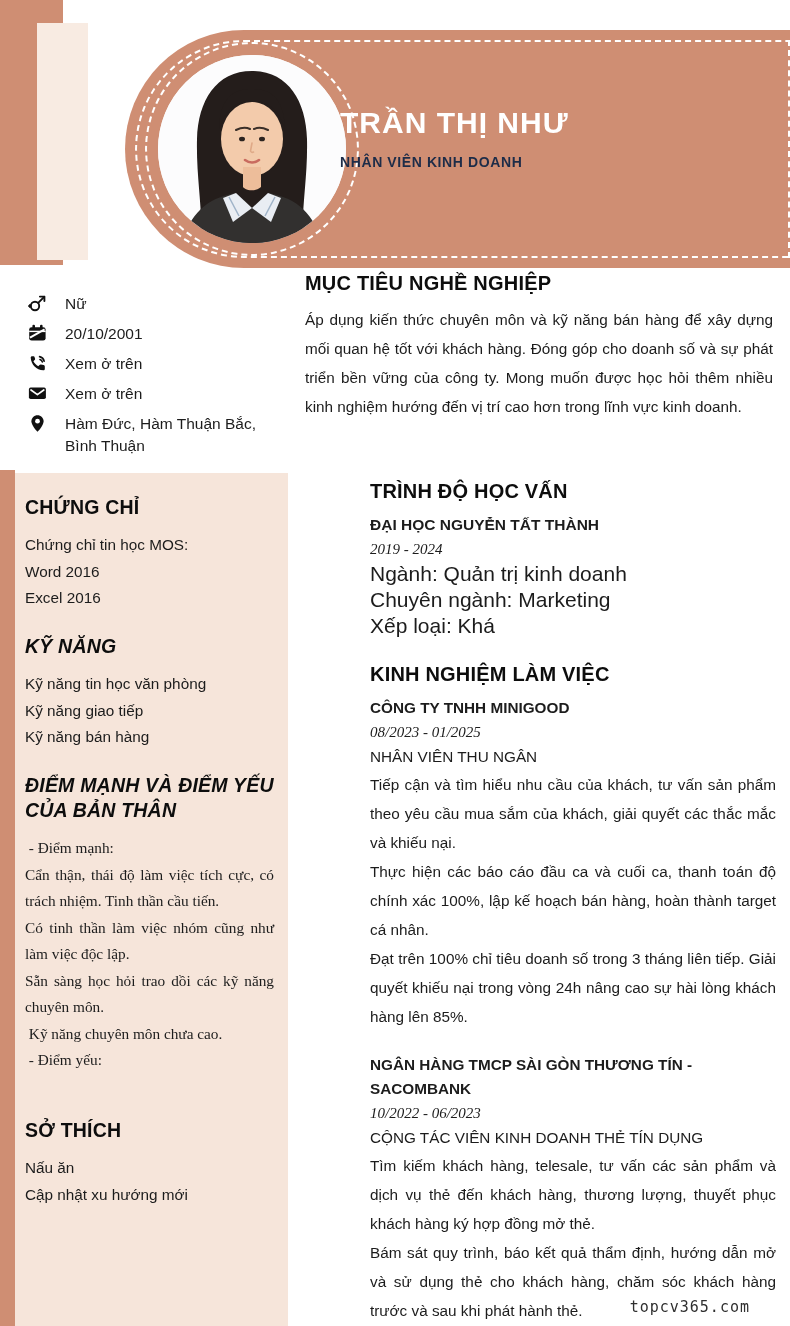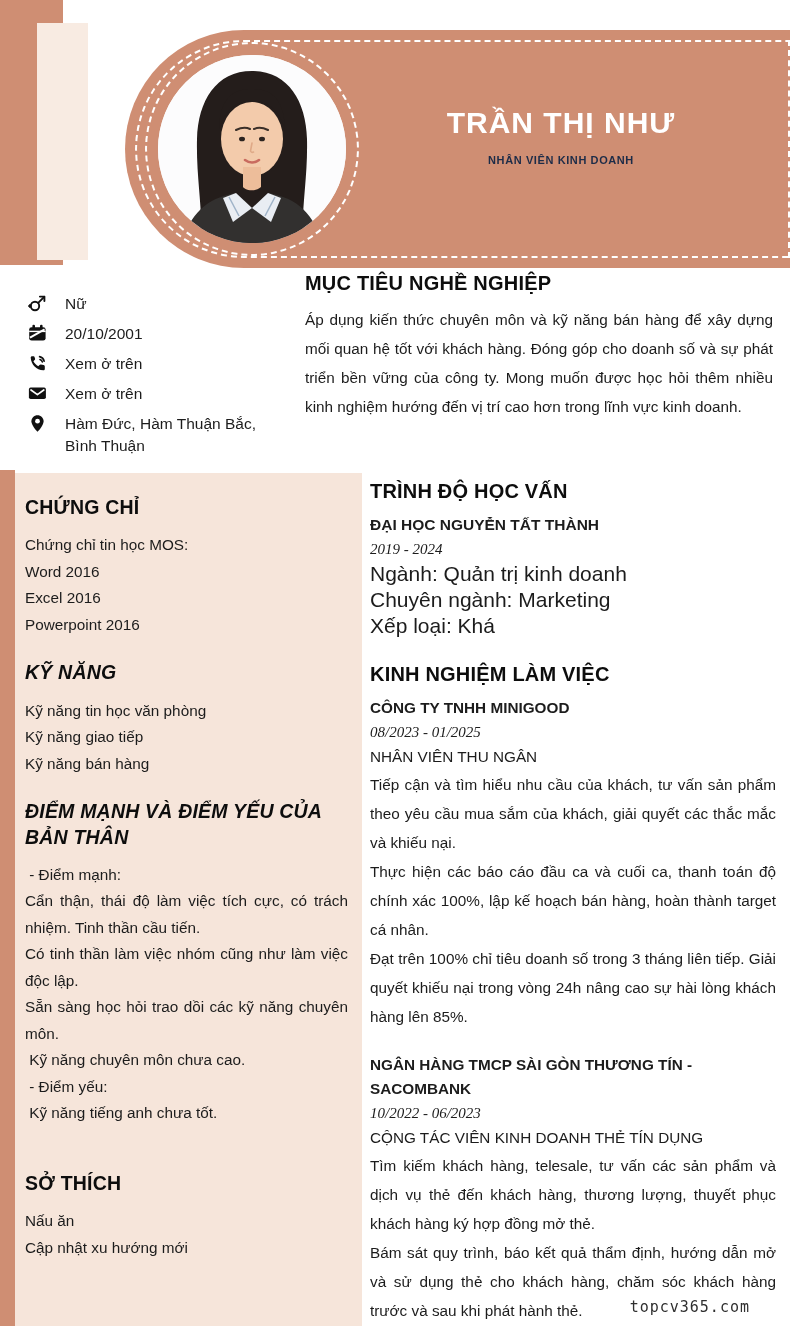--- a/index.html
+++ b/index.html
@@ -12,41 +12,41 @@
   .accent-light{position:absolute;left:37px;top:23px;width:51px;height:237px;background:#f8ebe2;}
   
   .hdr{position:absolute;left:125px;top:30px;right:0;height:238px;background:#cf8e73;
        border-radius:119px 0 0 119px;}
   .hdr-dash{position:absolute;left:10px;right:0px;top:10px;bottom:10px;
        border:2px dashed #ffffff;border-right-style:dashed;border-radius:109px 0 0 109px;}
   .photo-ring{position:absolute;left:20px;top:12px;width:214px;height:214px;box-sizing:border-box;
        border:2px dashed #ffffff;border-radius:50%;}
   .photo{position:absolute;left:11px;top:11px;width:188px;height:188px;border-radius:50%;
        overflow:hidden;background:#fcfcfd;}
-  .hdr-text{position:absolute;left:215px;right:8px;top:76px;text-align:center;}
+  .hdr-text{position:absolute;left:215px;right:8px;top:76px;text-align:left;}
   .hdr-name{margin:0;font-size:30px;font-weight:bold;color:#ffffff;letter-spacing:1px;line-height:1.15;}
-  .hdr-sub{margin-top:13px;font-size:11px;font-weight:bold;color:#1d2c48;letter-spacing:0.6px;}
+  .hdr-sub{margin-top:13px;font-size:14px;font-weight:bold;color:#1d2c48;letter-spacing:0.6px;}
   
   .contact{position:absolute;left:28px;top:293px;width:282px;}
   .c-row{display:flex;align-items:flex-start;gap:18px;margin-bottom:8px;font-size:15.5px;line-height:1.42;}
   .c-ic{flex:0 0 19px;width:19px;height:19px;margin-top:1px;}
   .c-txt{display:block;max-width:225px;}
   
   .objective{position:absolute;left:305px;top:272px;width:468px;}
   .sec-title{margin:0 0 10px 0;font-size:20px;font-weight:bold;color:#0d0d0d;letter-spacing:0.2px;}
   .objective p{margin:0;font-size:15.3px;line-height:29px;text-align:justify;}
   
   .side-strip{position:absolute;left:0;top:470px;width:15px;bottom:0;background:#cf8e73;}
-  .sidebar{position:absolute;left:15px;top:473px;width:347px;bottom:0;background:#f6e5da;
+  .sidebar{position:absolute;left:15px;top:473px;width:273px;bottom:0;background:#f6e5da;
        box-sizing:border-box;padding:22px 14px 0 10px;}
   .sidebar .sec-title{margin:0 0 12px 0;font-size:19.5px;line-height:1.3;}
   .sidebar .gap{margin-top:22px;font-style:italic;}
   .sidebar .biggap{margin-top:44px;}
   .s-item{font-size:15.3px;line-height:26.5px;}
-  .s-par{margin:0;font-size:15.3px;line-height:26.5px;text-align:justify;white-space:pre-wrap;}
+  .s-par{margin:0;font-size:15.3px;line-height:26.5px;text-align:justify;white-space:pre-wrap;font-family:Liberation Serif, serif;}
   
   .right-col{position:absolute;left:370px;top:480px;width:406px;}
   .entry-school{font-size:15.5px;font-weight:bold;margin-top:4px;line-height:24px;}
   .entry-period{font-size:15px;font-style:italic;line-height:24px;font-family:Liberation Serif, serif;}
   .entry-line{font-size:21px;line-height:26px;}
   .exp-title{margin:24px 0 10px 0;}
   .job{margin-top:2px;}
   .job + .job{margin-top:22px;}
   .job-company{font-size:15.3px;font-weight:bold;line-height:24px;}
   .job-role{font-size:15.3px;line-height:26px;}
@@ -154,35 +154,33 @@
     <p>Áp dụng kiến thức chuyên môn và kỹ năng bán hàng để xây dựng mối quan hệ tốt với khách hàng. Đóng góp cho doanh số và sự phát triển bền vững của công ty. Mong muốn được học hỏi thêm nhiều kinh nghiệm hướng đến vị trí cao hơn trong lĩnh vực kinh doanh.</p>
   </section>
 
   <div class="side-strip"></div>
 
   <aside class="sidebar">
     <h2 class="sec-title">CHỨNG CHỈ</h2>
     <div class="s-item">Chứng chỉ tin học MOS:</div>
     <div class="s-item">Word 2016</div>
     <div class="s-item">Excel 2016</div>
-    <div class="s-item">Powerpoint 2016</div>
 
     <h2 class="sec-title gap">KỸ NĂNG</h2>
     <div class="s-item">Kỹ năng tin học văn phòng</div>
     <div class="s-item">Kỹ năng giao tiếp</div>
     <div class="s-item">Kỹ năng bán hàng</div>
 
     <h2 class="sec-title gap">ĐIỂM MẠNH VÀ ĐIỂM YẾU CỦA BẢN THÂN</h2>
     <p class="s-par"> - Điểm mạnh:</p>
     <p class="s-par">Cẩn thận, thái độ làm việc tích cực, có trách nhiệm. Tinh thần cầu tiến.</p>
     <p class="s-par">Có tinh thần làm việc nhóm cũng như làm việc độc lập.</p>
     <p class="s-par">Sẵn sàng học hỏi trao dồi các kỹ năng chuyên môn.</p>
     <p class="s-par"> Kỹ năng chuyên môn chưa cao.</p>
     <p class="s-par"> - Điểm yếu:</p>
-    <p class="s-par"> Kỹ năng tiếng anh chưa tốt.</p>
 
     <h2 class="sec-title biggap">SỞ THÍCH</h2>
     <div class="s-item">Nấu ăn</div>
     <div class="s-item">Cập nhật xu hướng mới</div>
   </aside>
 
   <main class="right-col">
 
     <section>
       <h2 class="sec-title">TRÌNH ĐỘ HỌC VẤN</h2>

